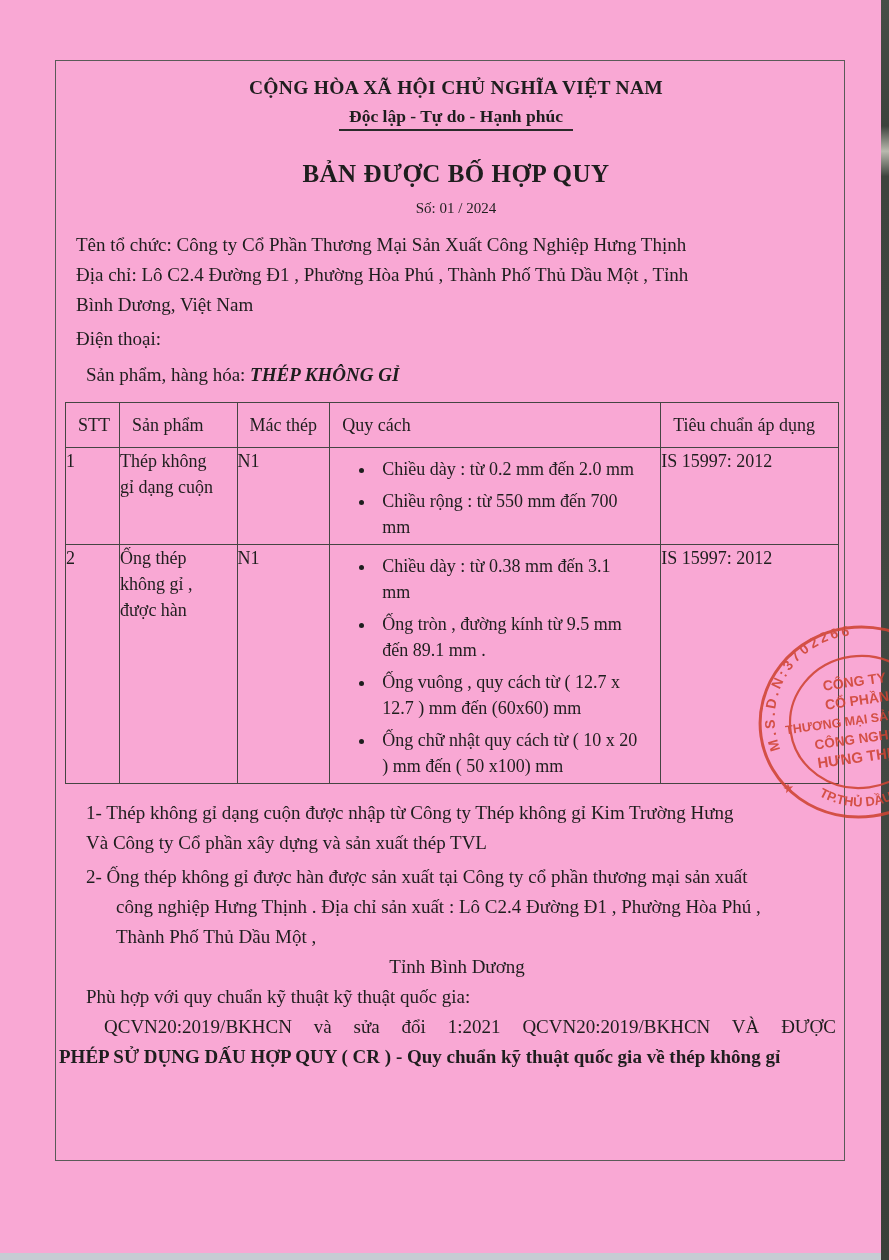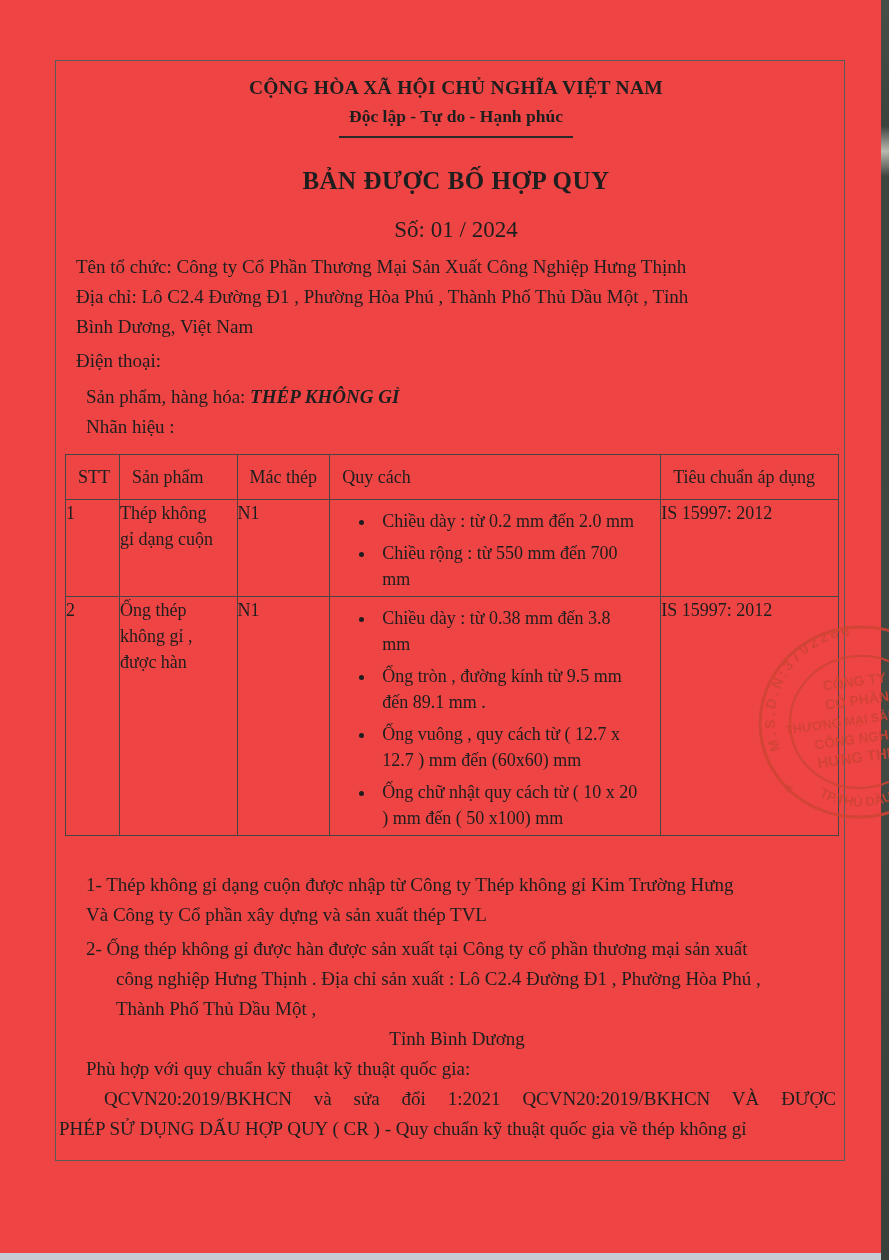--- a/index.html
+++ b/index.html
@@ -6,21 +6,21 @@
     margin: 0; padding: 0;
     width: 889px; height: 1260px;
     overflow: hidden;
     background: #fbfbf8;
     font-family: "Liberation Serif", "DejaVu Serif", serif;
     color: #1e1e1e;
   }
   .scan {
     position: relative;
     width: 889px; height: 1260px;
-    background: #ef4444;
+    background: #f9a8d4;
   }
   
   .edge-right {
     position: absolute; top: 0; right: 0;
     width: 8px; height: 1260px;
     background: linear-gradient(to bottom, #474e47 0%, #3c423c 10%, #b9b9ae 12%, #3e443e 14%, #424842 60%, #394039 100%);
     z-index: 30;
   }
   .edge-bottom {
     position: absolute; left: 0; bottom: 0;
@@ -41,28 +41,28 @@
   .national-title {
     font-size: 19.5px; line-height: 26px; font-weight: bold;
     letter-spacing: 0.3px; margin-top: 2px;
   }
   .national-motto {
     font-size: 17.5px; line-height: 24px; font-weight: bold; margin-top: 3px;
   }
   .national-motto .underlined {
     display: inline-block;
     border-bottom: 2px solid #2a2a2a;
-    padding: 0 10px 8px 10px;
+    padding: 0 10px 1px 10px;
   }
   .doc-title {
     font-size: 25px; line-height: 32px; font-weight: bold;
     letter-spacing: 0.5px; margin-top: 27px;
   }
   .doc-number {
-    font-size: 23px; line-height: 26px; margin-top: 20px;
+    font-size: 15px; line-height: 26px; margin-top: 5px;
   }
   .para {
     font-size: 19px; line-height: 30px;
     white-space: pre-line;
     margin-top: 0;
   }
   .block-org { margin-top: 9px; }
   .indent10 { margin-left: 10px; }
   .indent2  { margin-left: 2px; text-align: center; }
   .bold { font-weight: bold; font-style: italic; }
@@ -99,30 +99,30 @@
   }
   td.c-qc li {
     line-height: 26px;
     white-space: pre-line;
     text-align: justify;
     padding-left: 6px;
   }
   td.c-qc li + li { margin-top: 6px; }
 
   
-  .notes { margin-top: 34px; }
+  .notes { margin-top: 14px; }
   .note-line { font-size: 19px; line-height: 30px; white-space: pre-line; }
   .hang { margin-left: 40px; }
   .qcvn1 {
     margin-left: 10px;
     text-indent: 18px;
     text-align: justify;
     text-align-last: justify;
   }
-  .qcvn2 { margin-left: -17px; }
+  .qcvn2 { margin-left: -17px; font-weight: bold; }
 
   
   .stamp {
     position: absolute;
     left: 750px; top: 612px;
     width: 220px; height: 220px;
     z-index: 40;
     opacity: 0.88;
   }
   .stamp text {
@@ -145,21 +145,20 @@
 
     <div class="center doc-title">BẢN ĐƯỢC BỐ HỢP QUY</div>
     <div class="center doc-number">Số: 01 / 2024</div>
 
     <div class="block-org">
       <div class="para">Tên tổ chức: Công ty Cổ Phần Thương Mại Sản Xuất Công Nghiệp Hưng Thịnh</div>
       <div class="para">Địa chỉ: Lô C2.4 Đường Đ1 , Phường Hòa Phú , Thành Phố Thủ Dầu Một , Tỉnh
 Bình Dương, Việt Nam</div>
       <div class="para mt4">Điện thoại:</div>
       <div class="para mt6 indent10"><span>Sản phẩm, hàng hóa: </span><span class="bold">THÉP KHÔNG GỈ</span></div>
-      <div class="para indent10">Nhãn hiệu :</div>
     </div>
 
     <table class="spec">
       <colgroup>
         <col style="width:7%">
           <col style="width:15.2%">
           <col style="width:12%">
           <col style="width:42.8%">
           <col style="width:23%">
       </colgroup>
@@ -186,21 +185,21 @@
         <td class="c-tc">IS 15997: 2012</td>
       </tr>
       <tr>
         <td class="c-stt">2</td>
         <td class="c-sp">Ống thép
 không gỉ ,
 được hàn</td>
         <td class="c-mt">N1</td>
         <td class="c-qc">
           <ul>
-            <li>Chiều dày : từ 0.38 mm đến 3.8
+            <li>Chiều dày : từ 0.38 mm đến 3.1
 mm</li>
             <li>Ống tròn , đường kính từ 9.5 mm
 đến 89.1 mm .</li>
             <li>Ống vuông , quy cách từ ( 12.7 x
 12.7 ) mm đến (60x60) mm</li>
             <li>Ống chữ nhật quy cách từ ( 10 x 20
 ) mm đến ( 50 x100) mm</li>
           </ul>
         </td>
         <td class="c-tc">IS 15997: 2012</td>

